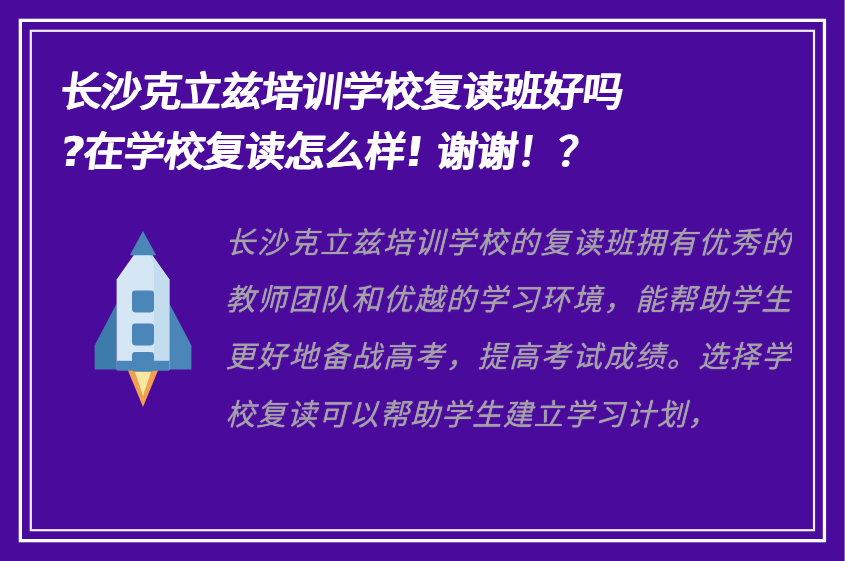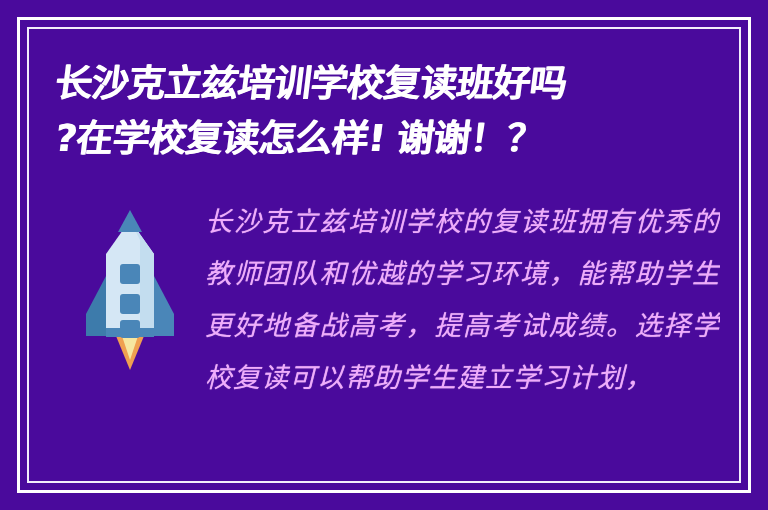--- a/index.html
+++ b/index.html
@@ -77,21 +77,21 @@
     width: 150px;
     flex: 0 0 150px;
     display: flex;
     justify-content: center;
     padding-top: 14px;
   }
   .rocket-wrap svg { display: block; }
 
   .body-copy {
     flex: 1 1 auto;
-    color: #f0abfc;
+    color: #a3a3a3;
     font-family: "DejaVu Serif", "Liberation Serif", serif;
     font-style: italic;
     font-size: 27px;
     line-height: 52px;
     letter-spacing: 1px;
     text-align: justify;
     max-height: 260px;
     overflow: hidden;
     text-shadow: 0 0 1px rgba(255,255,255,0.6);
   }

